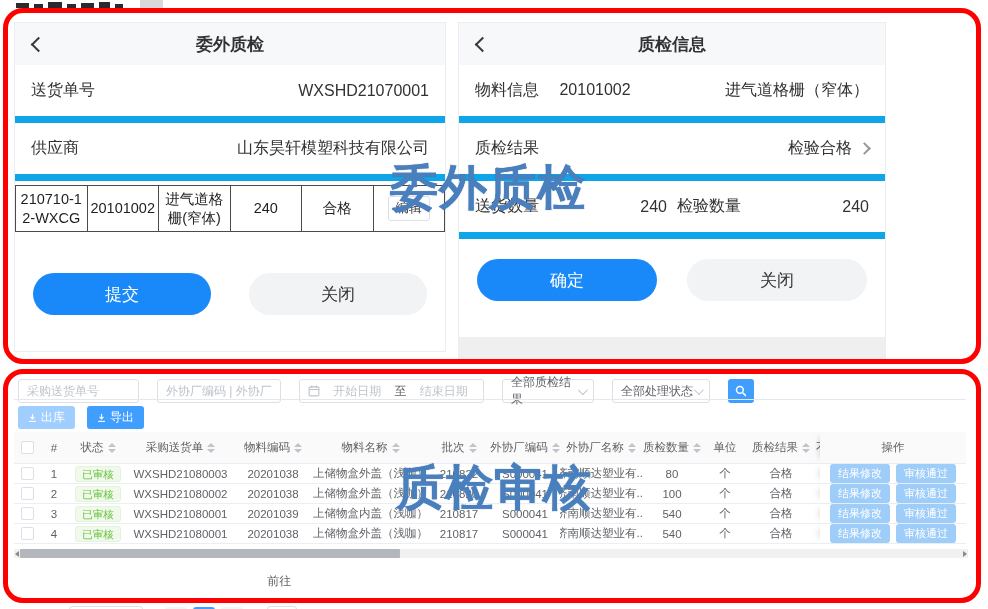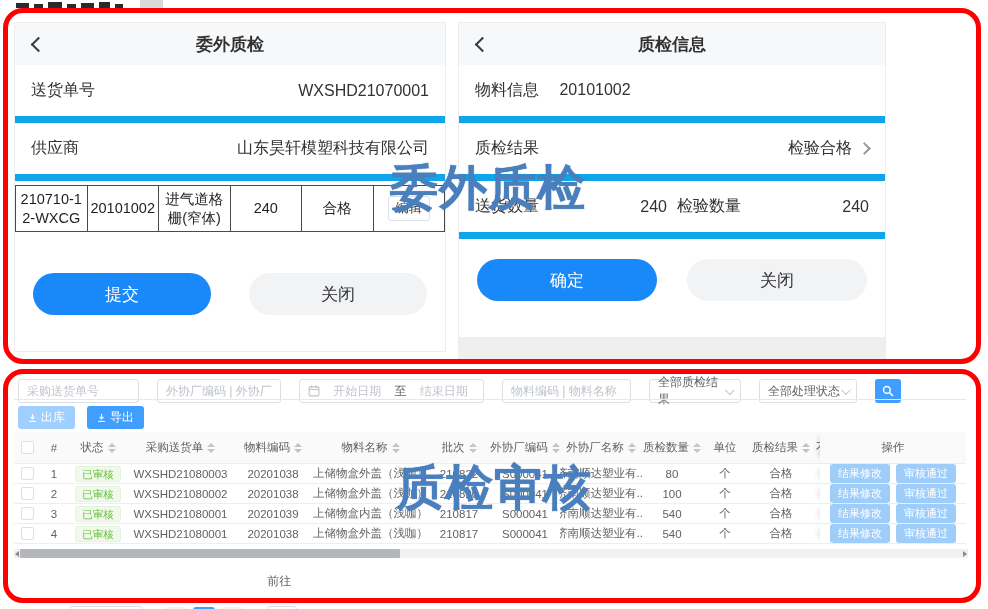--- a/index.html
+++ b/index.html
@@ -180,20 +180,21 @@
 <div class="panel" id="panelR">
   <div class="ph-header">
     <span class="back-ch"></span>
     <span class="ph-title">质检信息</span>
   </div>
   <div class="ph-row">
     <span>
       <span class="ph-label">物料信息</span>
       <span class="ph-value" style="margin-left:16px">20101002</span>
     </span>
+    <span class="ph-value">进气道格栅（窄体）</span>
   </div>
   <div class="ph-row">
     <span class="ph-label">质检结果</span>
     <span style="display:flex;align-items:center">
       <span class="ph-value">检验合格</span>
       <span class="chev-r"></span>
     </span>
   </div>
   <div class="ph-row qtyrow">
     <span class="ph-label">送货数量</span>
@@ -215,21 +216,20 @@
     <svg width="12" height="12" viewBox="0 0 16 16">
         <rect x="1.5" y="2.5" width="13" height="12" rx="1.5" fill="none" stroke="#c0c4cc" stroke-width="1.5"></rect>
         <line x1="1.5" y1="6" x2="14.5" y2="6" stroke="#c0c4cc" stroke-width="1.5"></line>
         <line x1="5" y1="0.5" x2="5" y2="4" stroke="#c0c4cc" stroke-width="1.5"></line>
         <line x1="11" y1="0.5" x2="11" y2="4" stroke="#c0c4cc" stroke-width="1.5"></line>
       </svg>
     <span style="flex:1;text-align:center">开始日期</span>
     <span class="sep">至</span>
     <span style="flex:1;text-align:center">结束日期</span>
   </div>
-  <input class="f-input" style="width: 129px;" placeholder="物料编码 | 物料名称">
   <div class="selbox" style="width:92px">
     <span>全部质检结果</span>
     <span class="sel-caret"></span>
   </div>
   <div class="selbox" style="width:98px">
     <span>全部处理状态</span>
     <span class="sel-caret"></span>
   </div>
   <button class="search-btn">
     <svg width="12" height="12" viewBox="0 0 16 16">

